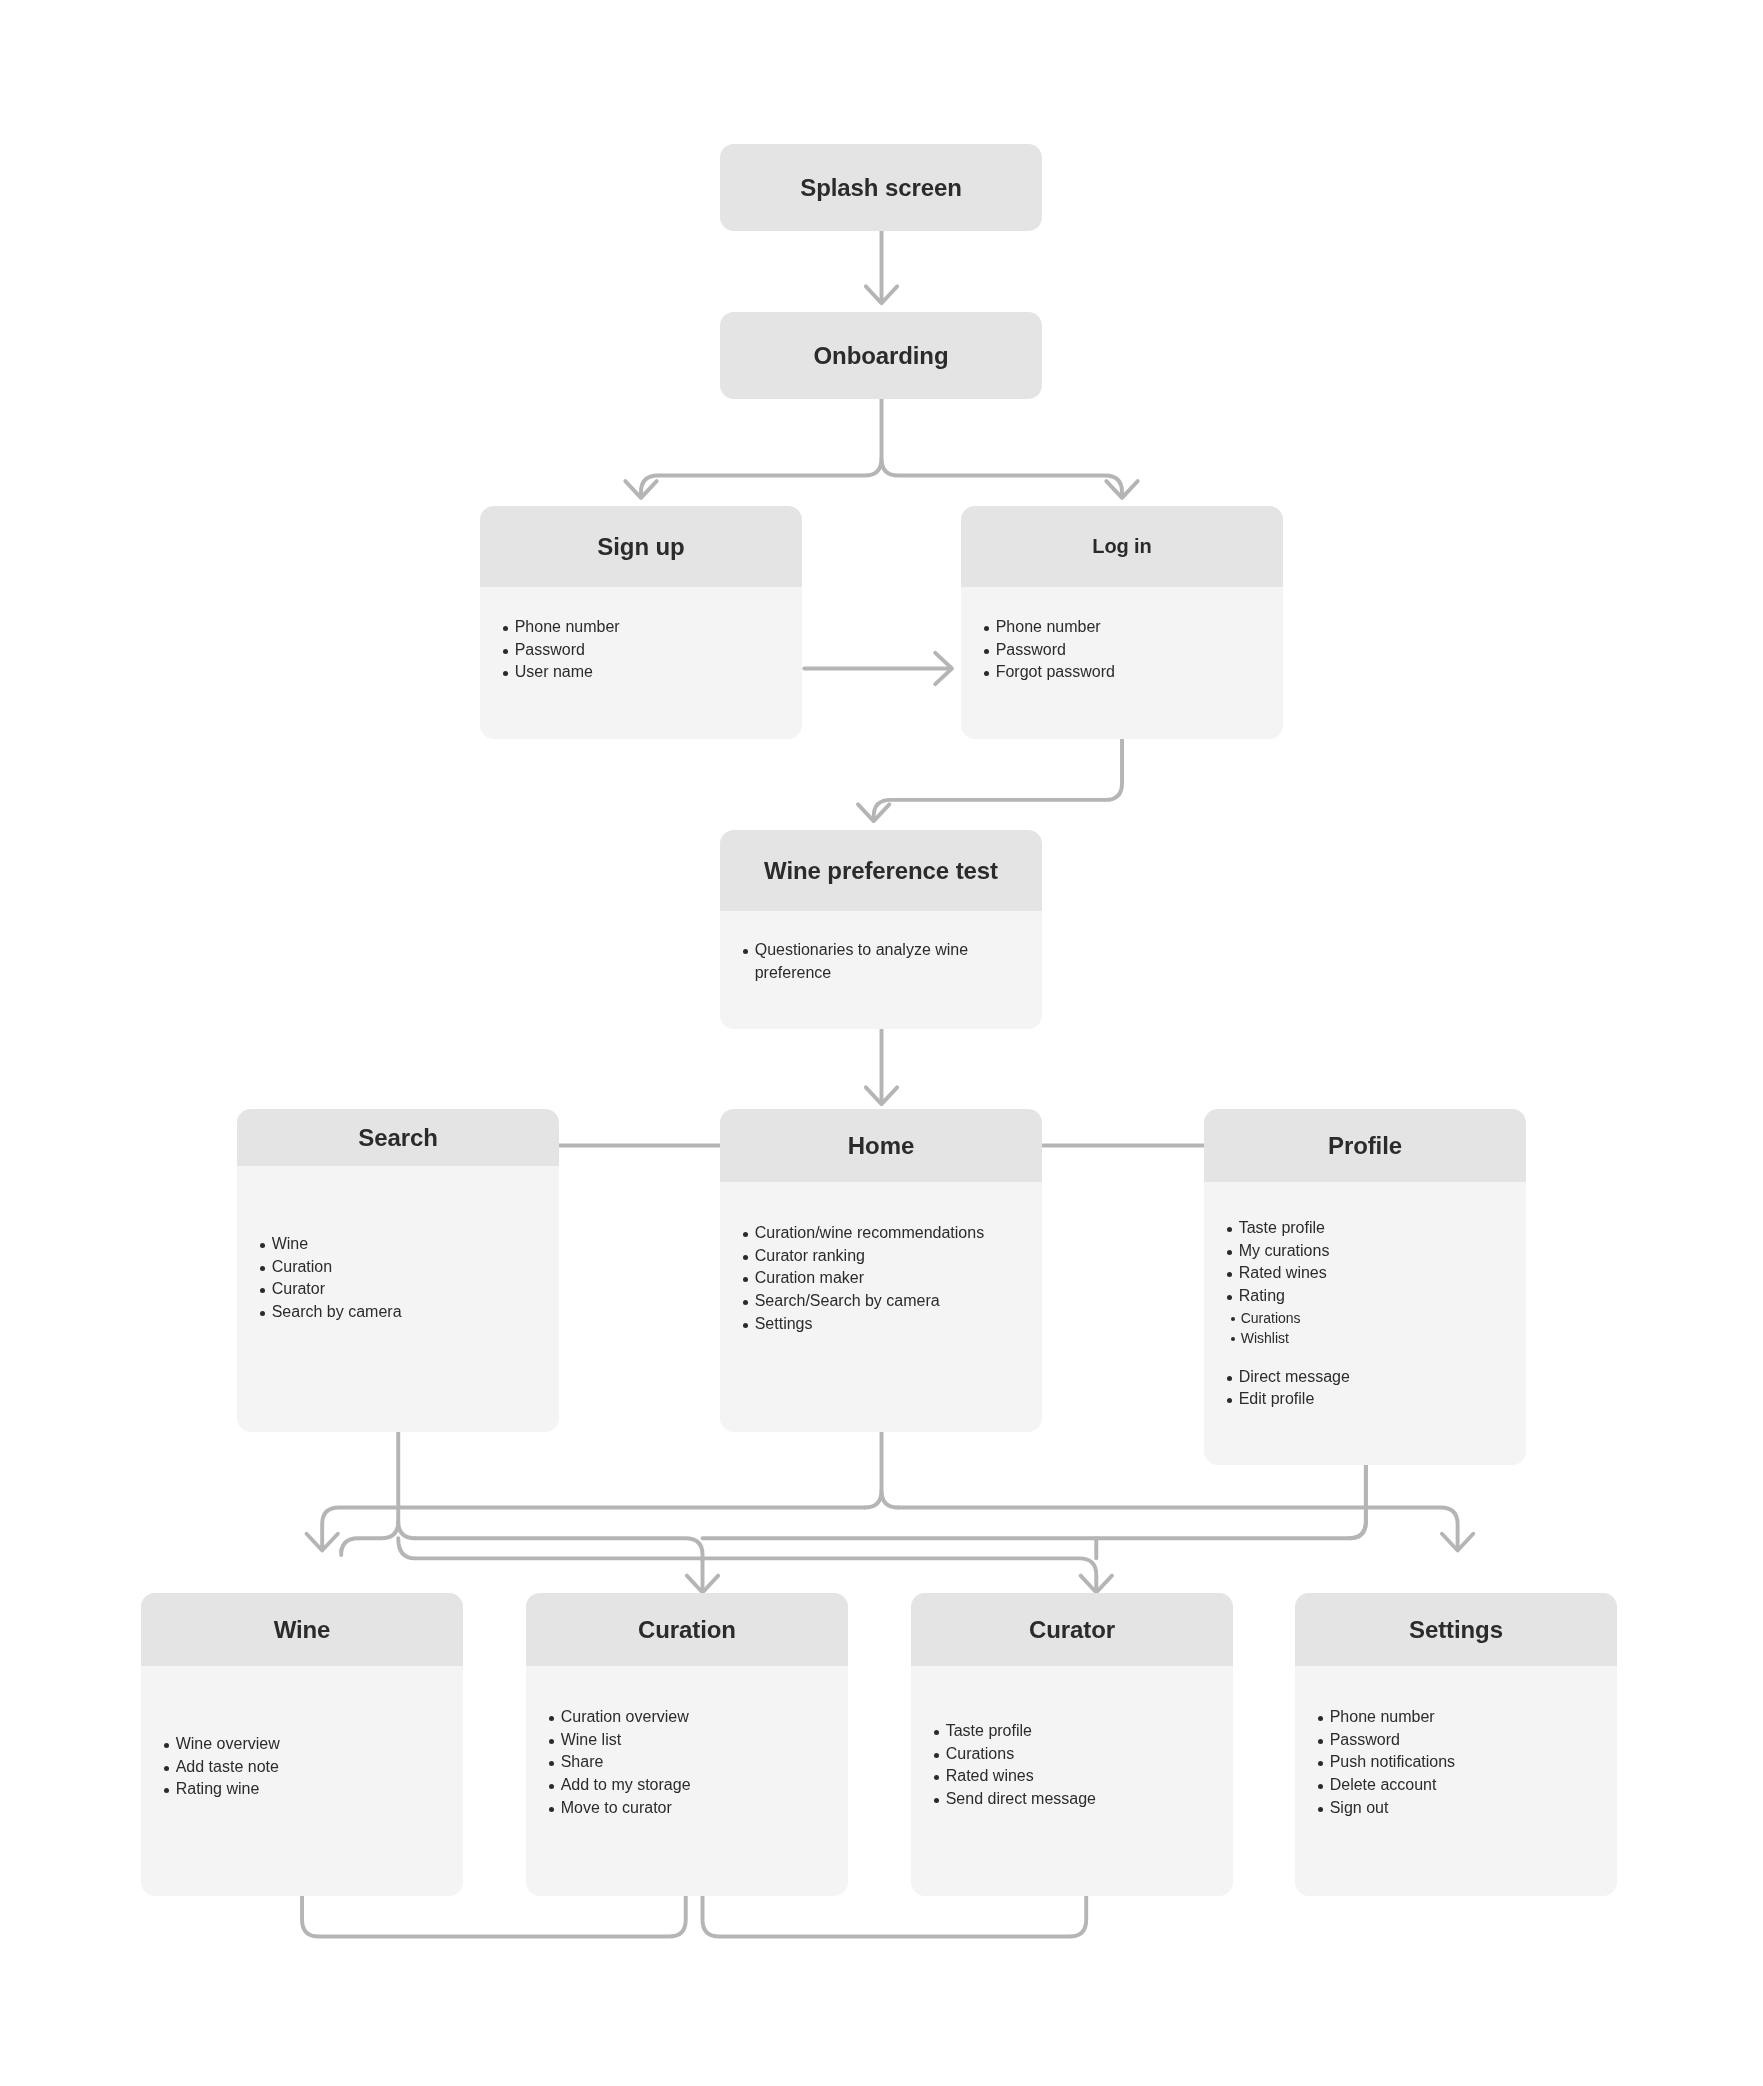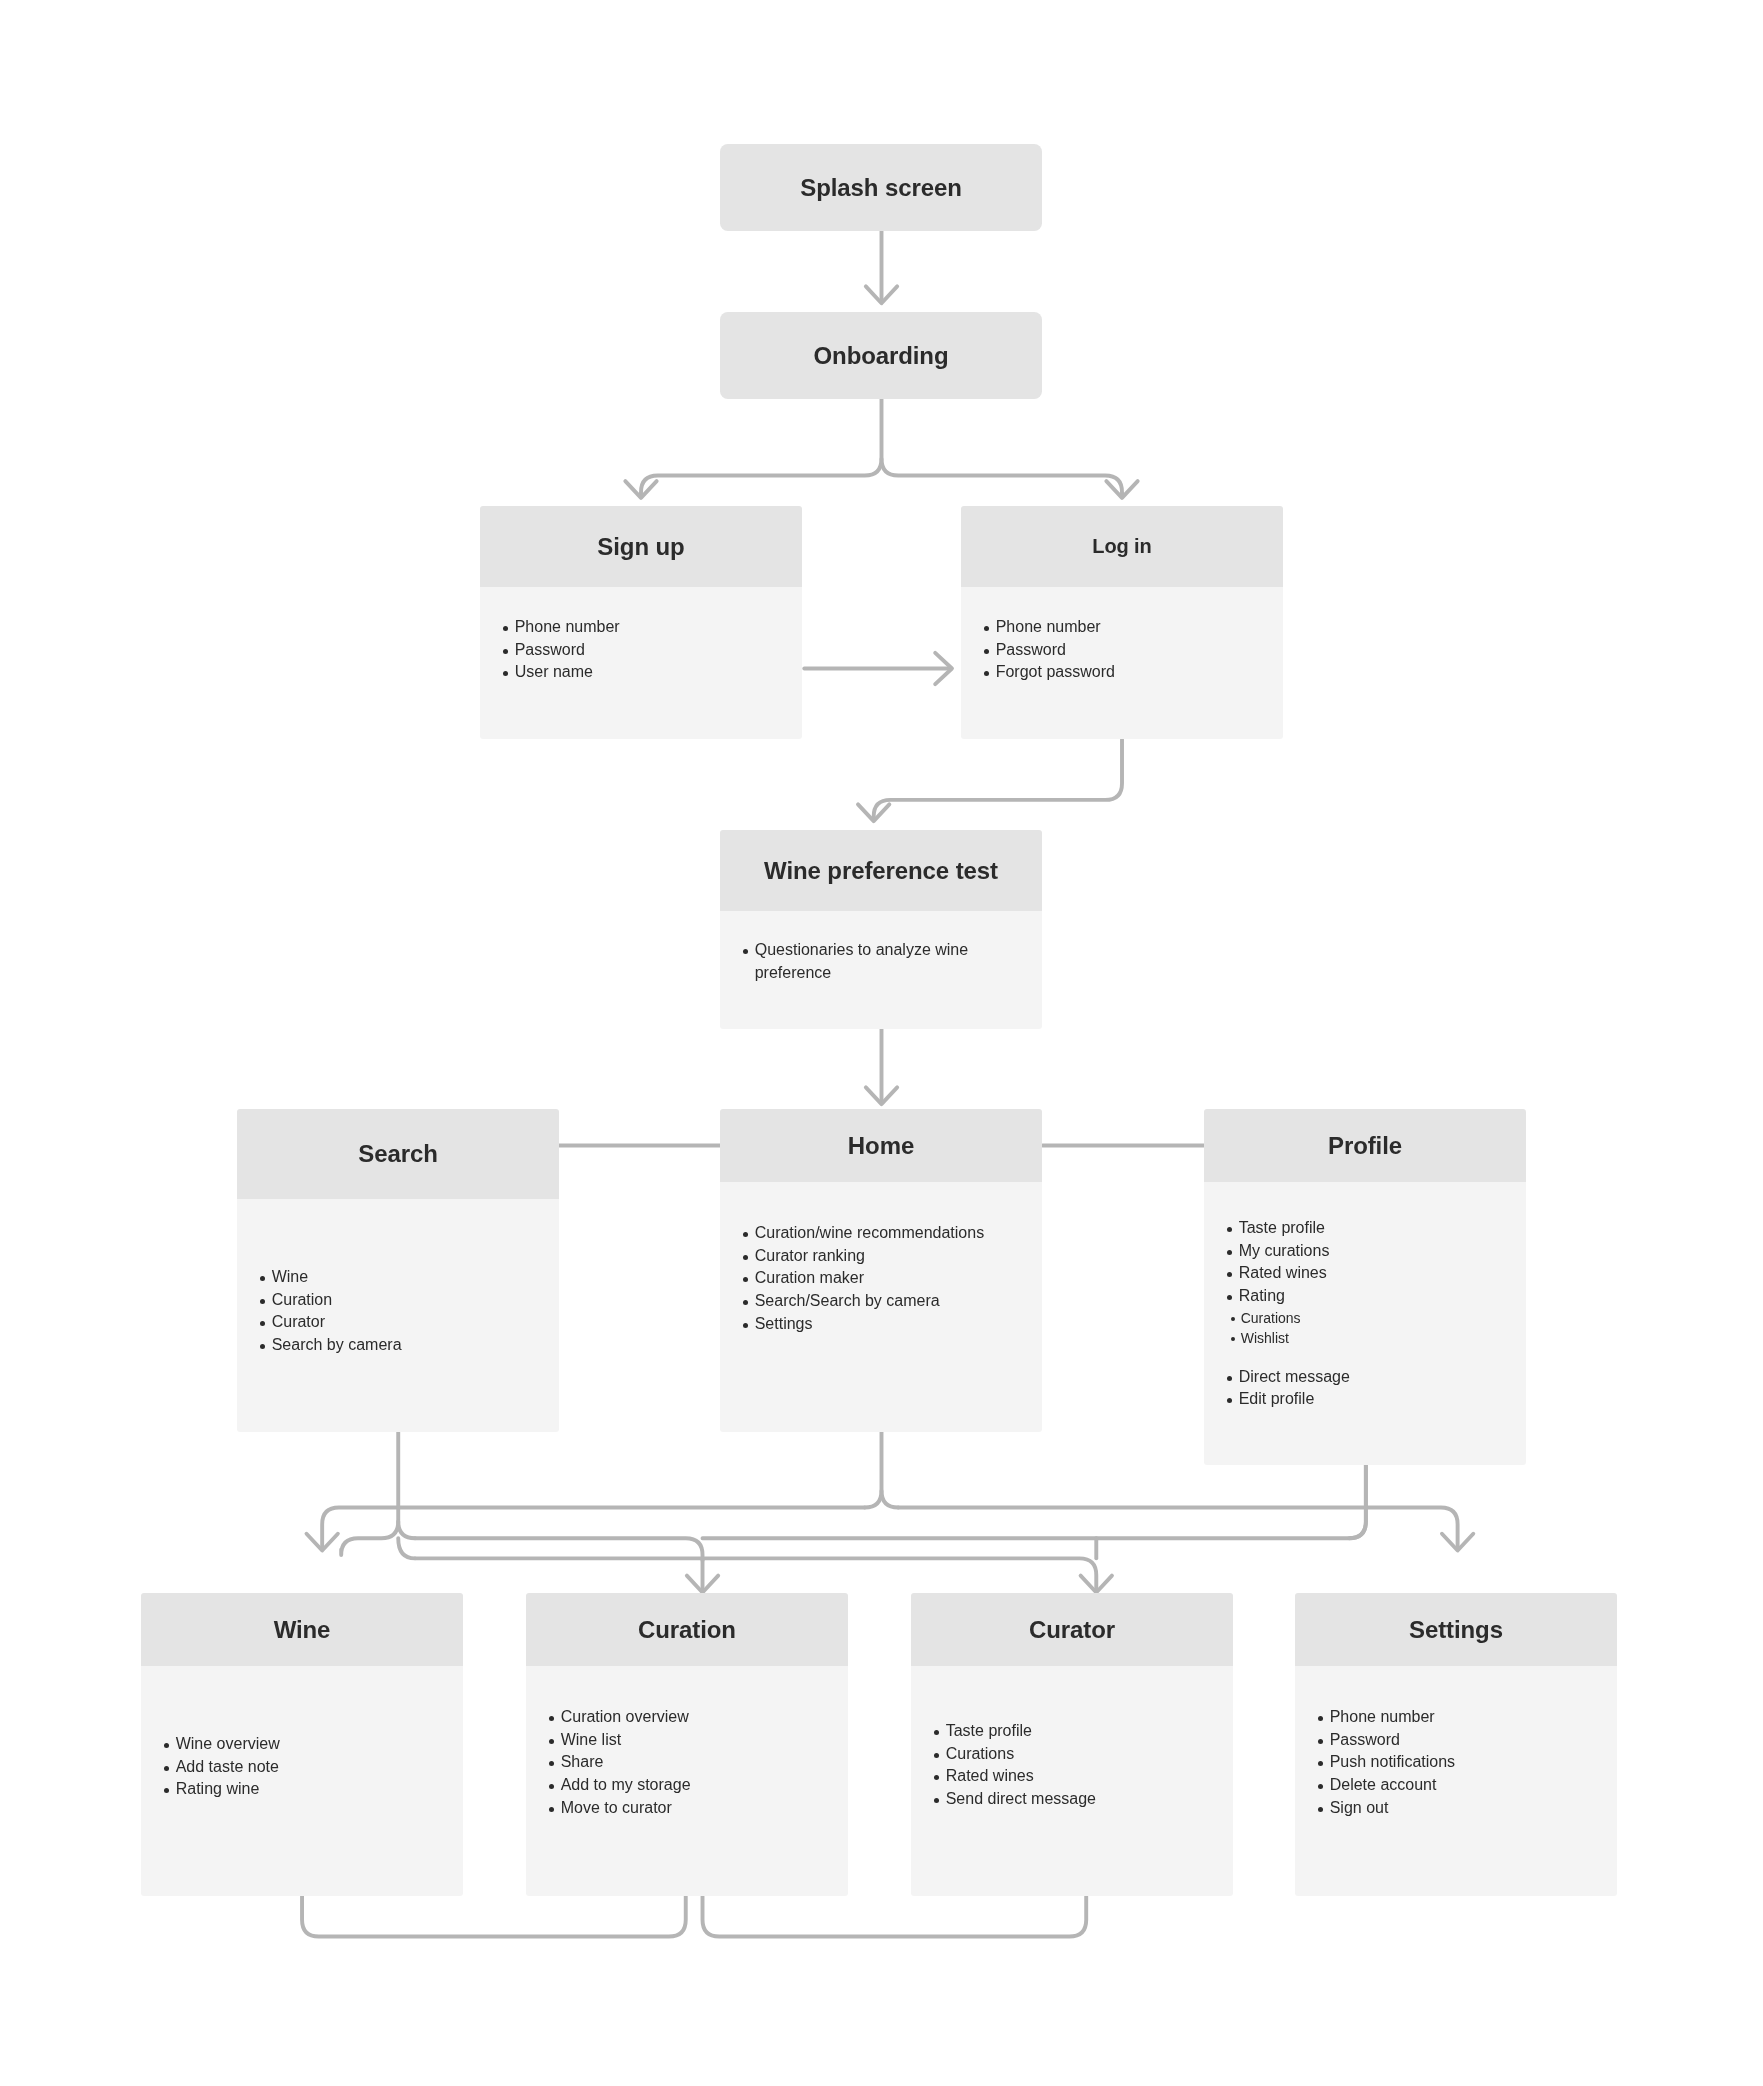--- a/index.html
+++ b/index.html
@@ -7,21 +7,21 @@
     font-family:"Liberation Sans",sans-serif;
     width:1763px;height:2087px;position:relative;overflow:hidden;
     -webkit-font-smoothing:antialiased;
   }
   #stage{position:absolute;left:0;top:0;width:1763px;height:2087px;}
 
   svg.edges{position:absolute;left:0;top:0;width:1763px;height:2087px;pointer-events:none;}
   svg.edges path,svg.edges line{fill:none;stroke:#b5b5b5;stroke-width:7;stroke-linecap:round;stroke-linejoin:round;}
   svg.edges path.head{stroke-width:7;}
 
-  .node{position:absolute;border-radius:3px;overflow:hidden;}
+  .node{position:absolute;border-radius:14px;overflow:hidden;}
   .node .hdr{
     background:#e4e4e4;
     display:flex;align-items:center;justify-content:center;
     font-weight:bold;color:#2b2b2b;
     letter-spacing:-0.1px;
   }
   .node .body{
     background:#f4f4f4;
     color:#2b2b2b;
   }
@@ -162,21 +162,21 @@
   <div class="node" style="left:720px;top:830px;width:322px;height:199px;">
     <div class="hdr" style="height:81px;font-size:24px;">Wine preference test</div>
     <div class="body" style="height:117px;padding:28px 19px 0 15.7px;">
       <ul style="font-size:16px;">
         <li>Questionaries to analyze wine preference</li>
       </ul>
     </div>
   </div>
 
   <div class="node" style="left:237px;top:1109px;width:322px;height:323px;">
-    <div class="hdr" style="height:90px;font-size:24px;">Search</div>
+    <div class="hdr" style="height:57px;font-size:24px;">Search</div>
     <div class="body" style="height:249px;padding:67px 15.7px 0 15.7px;">
       <ul style="font-size:16px;">
         <li>Wine</li>
         <li>Curation</li>
         <li>Curator</li>
         <li>Search by camera</li>
       </ul>
     </div>
   </div>
 

